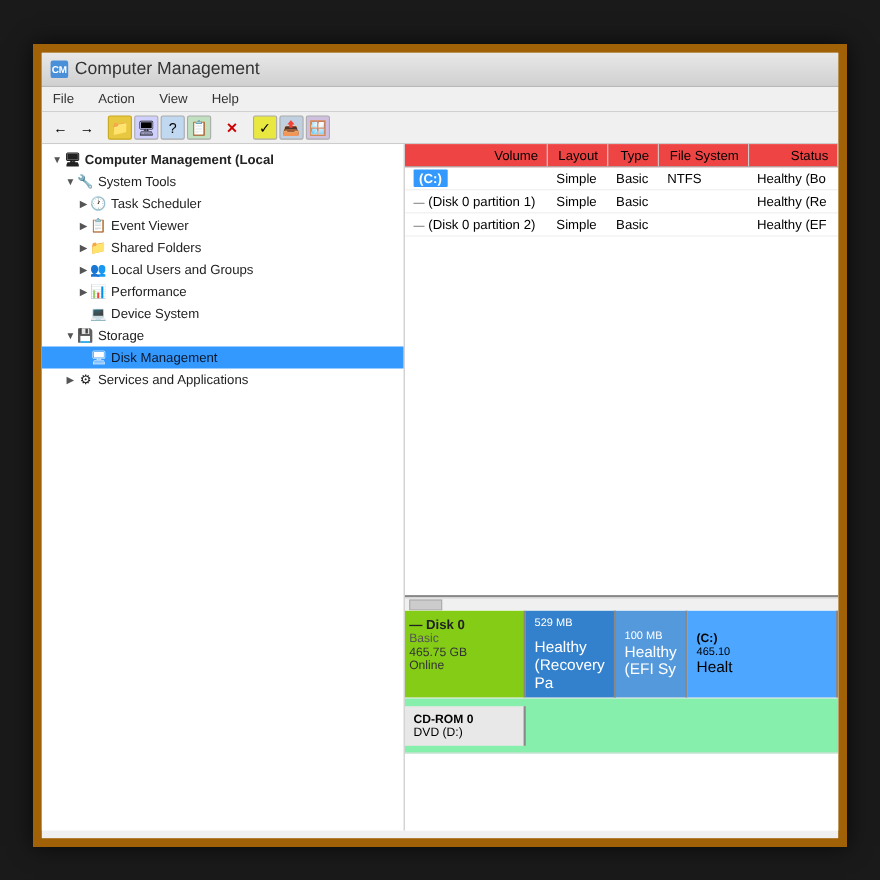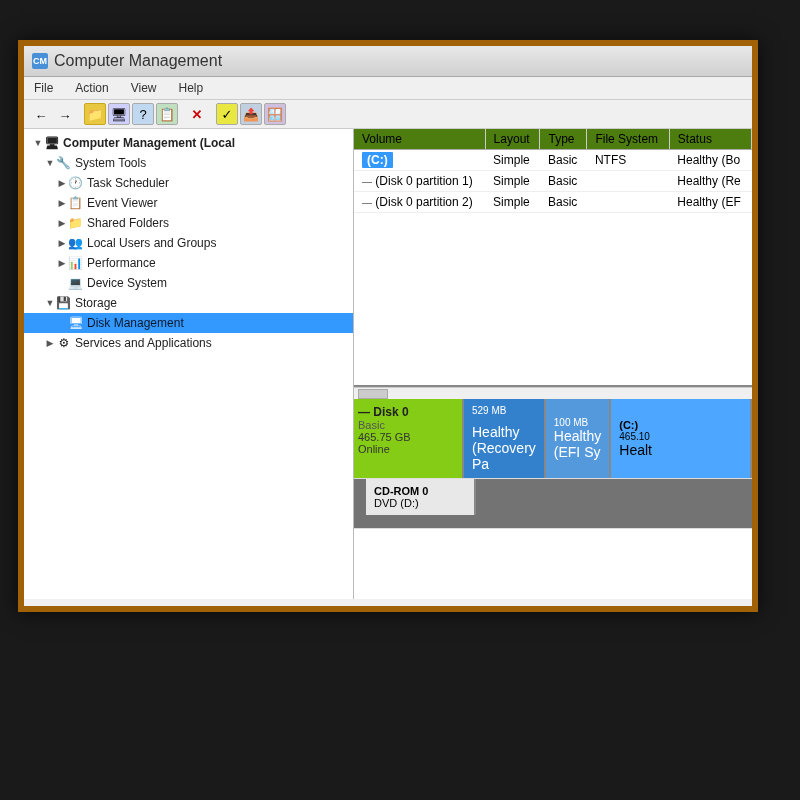--- a/index.html
+++ b/index.html
@@ -7,25 +7,25 @@
       width: 800px;
       height: 800px;
       background: #1a1a1a;
       font-family: 'Segoe UI', Tahoma, sans-serif;
       font-size: 12px;
       overflow: hidden;
     }
     .screen {
       position: absolute;
       top: 40px;
-      left: 18px;
+      left: 30px;
       width: 740px;
-      height: 572px;
+      height: 730px;
       background: #f0f0f0;
-      border: 6px solid #a16207;
+      border: 8px solid #a16207;
       box-shadow: 0 0 20px rgba(0,0,0,0.7);
     }
     
     .title-bar {
       background: linear-gradient(to bottom, #e8e8e8, #d0d0d0);
       padding: 6px 8px;
       border-bottom: 1px solid #aaa;
       display: flex;
       align-items: center;
       gap: 6px;
@@ -124,25 +124,25 @@
       flex: 1;
       overflow: auto;
       border-bottom: 2px solid #888;
     }
     table {
       width: 100%;
       border-collapse: collapse;
       font-size: 12px;
     }
     thead th {
-      background: #4d7c0f;
+      background: #ef4444;
       border-right: 1px solid #ccc;
       border-bottom: 1px solid #aaa;
       padding: 3px 8px;
-      text-align: left;
+      text-align: right;
       font-weight: normal;
       white-space: nowrap;
       cursor: pointer;
     }
     tbody tr { border-bottom: 1px solid #eee; }
     tbody td {
       padding: 3px 8px;
       white-space: nowrap;
     }
     .vol-c { background: #3399ff; color: white; font-weight: bold; padding: 1px 5px; border-radius: 1px; }
@@ -197,25 +197,24 @@
       cursor: pointer;
     }
     .part-blue { background: #4da6ff; color: #000; }
     .part-blue2 { background: #3380cc; color: #fff; }
     .part-blue3 { background: #5599dd; color: #fff; }
     .part-name { font-weight: bold; font-size: 11px; }
     .part-size { font-size: 10px; }
     .part-desc { font-size: 14px; }
     .cdrom-row {
       display: flex;
-      align-items: flex-start;
-      background: #737373;
+      align-items: center;
+      background: #86efac;
       border-bottom: 1px solid #ddd;
       min-height: 50px;
-      padding-left: 12px;
     }
     .cdrom-label {
       width: 110px;
       min-width: 110px;
       background: #e8e8e8;
       border-right: 2px solid #888;
       padding: 6px 8px;
       font-size: 11px;
     }
   </style>

